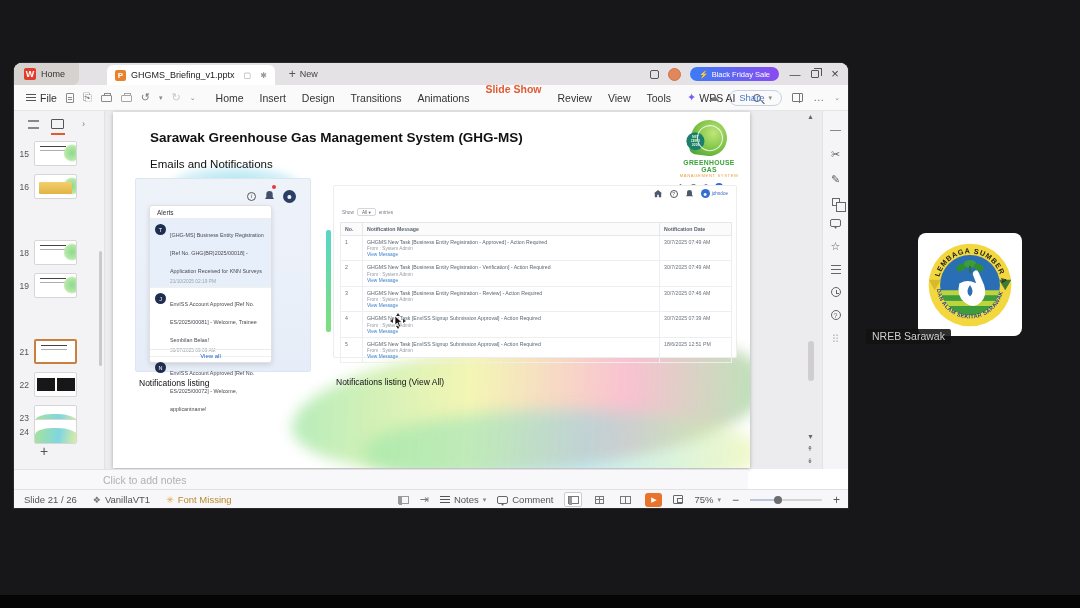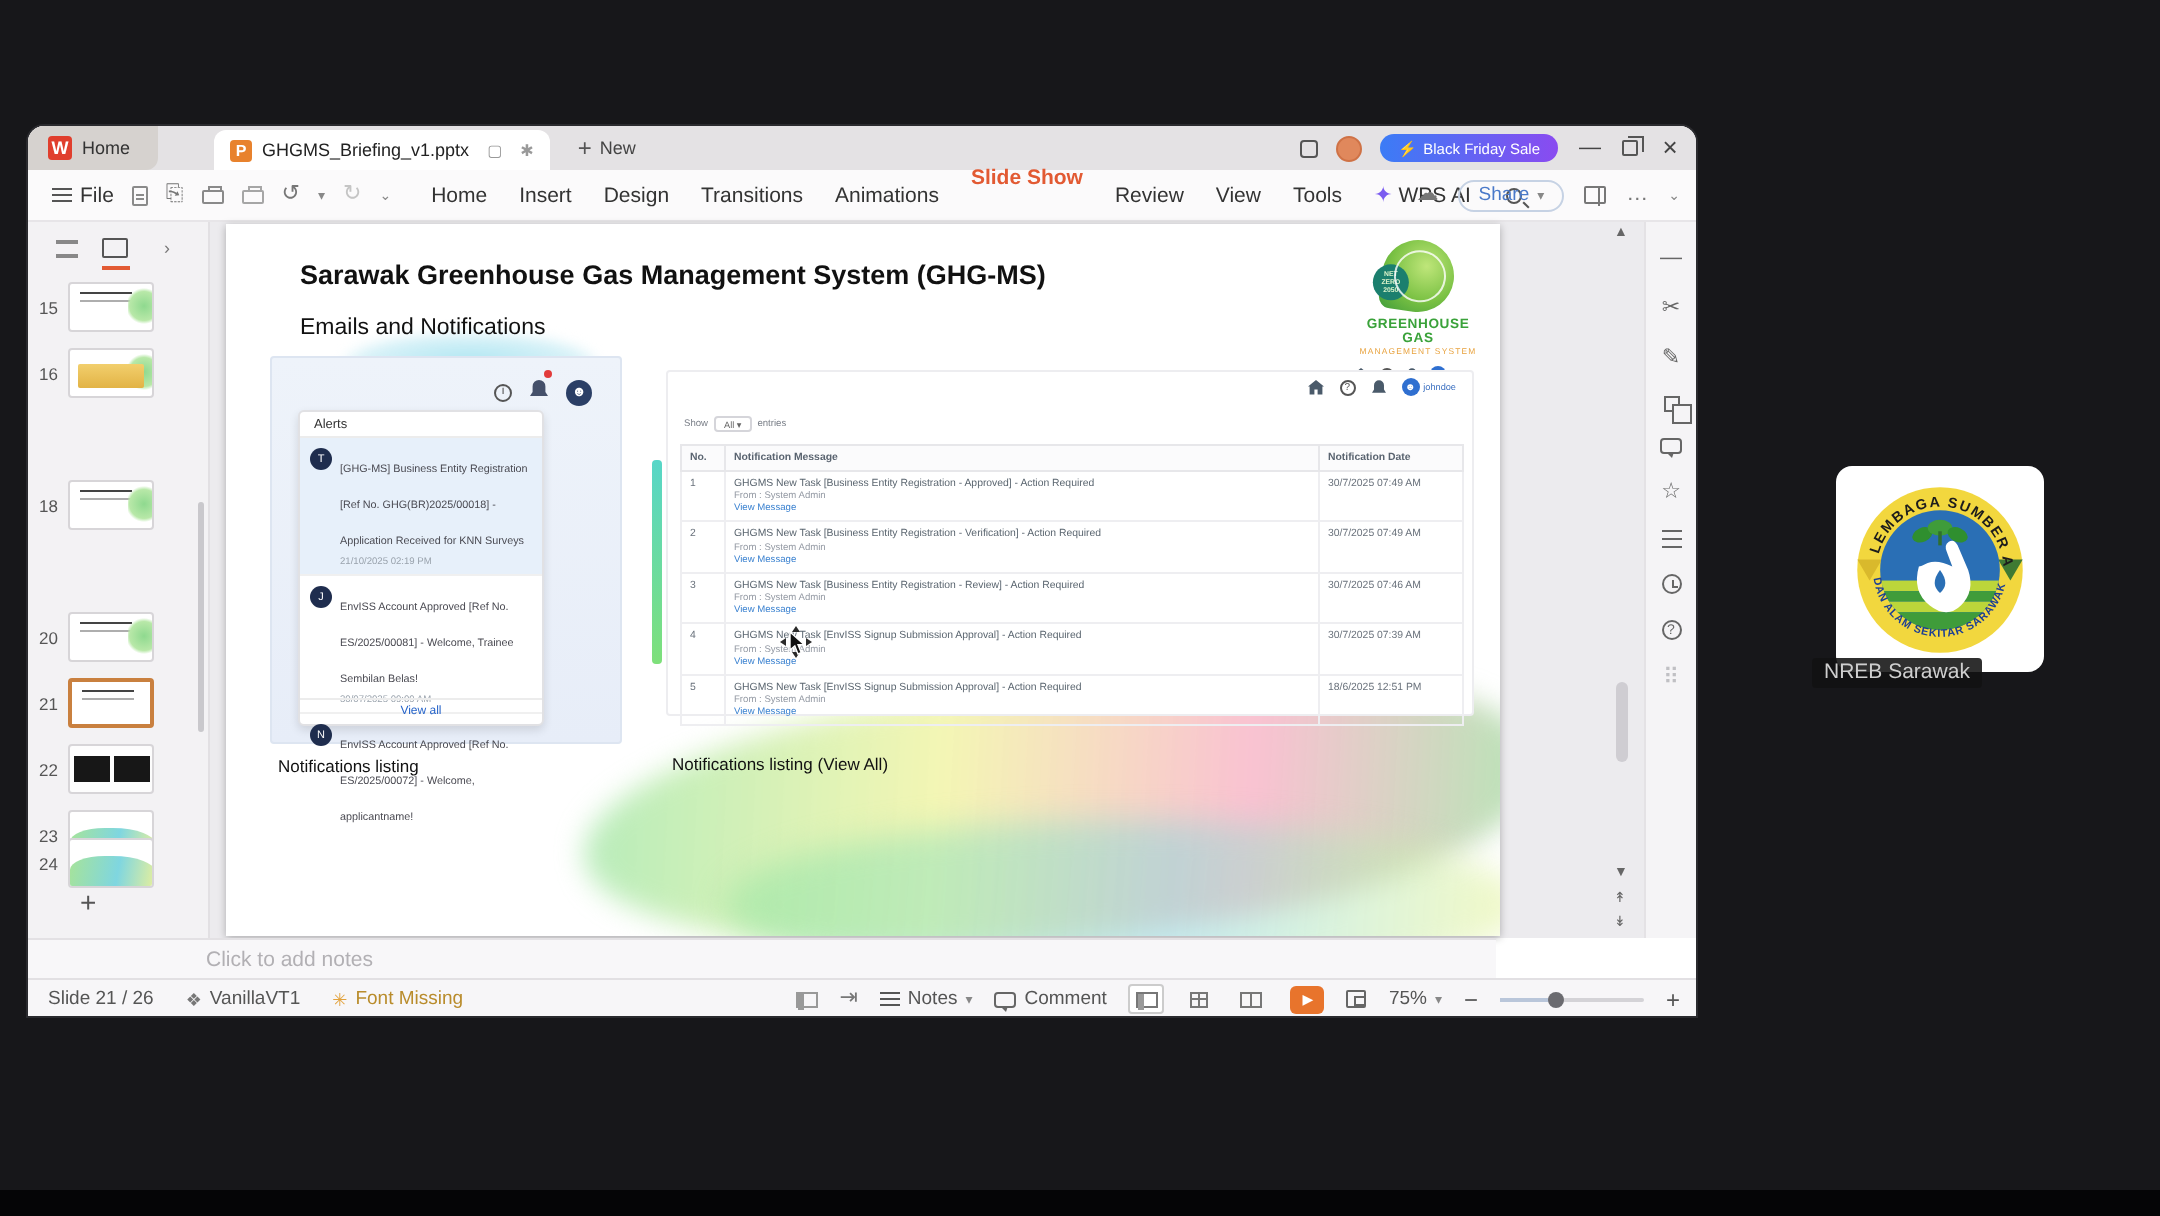--- a/index.html
+++ b/index.html
@@ -167,21 +167,21 @@
   .playbtn{width:17px;height:14px;background:#e8742c;border-radius:3px;color:#fff;font-size:7px;display:flex;align-items:center;justify-content:center;}
   .i-full{width:10px;height:9px;border:1px solid #666;border-radius:1px;position:relative;}
   .i-full::after{content:"";position:absolute;left:3px;top:2px;width:4px;height:3px;border:1px solid #666;}
   .ztrack{position:relative;width:72px;height:2px;background:#d4d3d7;border-radius:1px;}
   .zfill{position:absolute;left:0;top:0;height:2px;width:35%;background:#b9c6da;}
   .zdot{position:absolute;left:33%;top:-3px;width:8px;height:8px;border-radius:50%;background:#6b6b70;}
   .zbtn{font-size:12px;color:#555;}
 
   
   .ptile{position:absolute;left:918px;top:233px;width:104px;height:103px;background:#fff;border-radius:8px;display:flex;align-items:center;justify-content:center;}
-  .pname{position:absolute;left:866px;top:329px;background:rgba(18,18,18,.88);color:#cfcfcf;font-size:10.5px;padding:1px 6px 2px;border-radius:2px;margin-left:40px;}
+  .pname{position:absolute;left:866px;top:329px;background:rgba(18,18,18,.88);color:#cfcfcf;font-size:10.5px;padding:1px 6px 2px;border-radius:2px;}
 </style>
 </head>
 <body>
 
 <div class="stage">
   <div class="bottom-strip"></div>
 
   <div class="wps">
 
     <div class="tabbar">
@@ -275,22 +275,22 @@
               <span class="th-blob"></span>
               <span class="bar"></span>
             </span>
           </div>
         <div class="thumbrow" style="top:127px">
             <span class="tnum">18</span>
             <span class="thumb th-lines">
               <span class="th-blob"></span>
             </span>
           </div>
-        <div class="thumbrow" style="top:193px">
-            <span class="tnum">20</span>
+        <div class="thumbrow" style="top:160px">
+            <span class="tnum">19</span>
             <span class="thumb th-lines">
               <span class="th-blob"></span>
             </span>
           </div>
         <div class="thumbrow" style="top:226px">
             <span class="tnum">21</span>
             <span class="thumb sel th-lines"></span>
           </div>
         <div class="thumbrow" style="top:259px">
             <span class="tnum">22</span>

